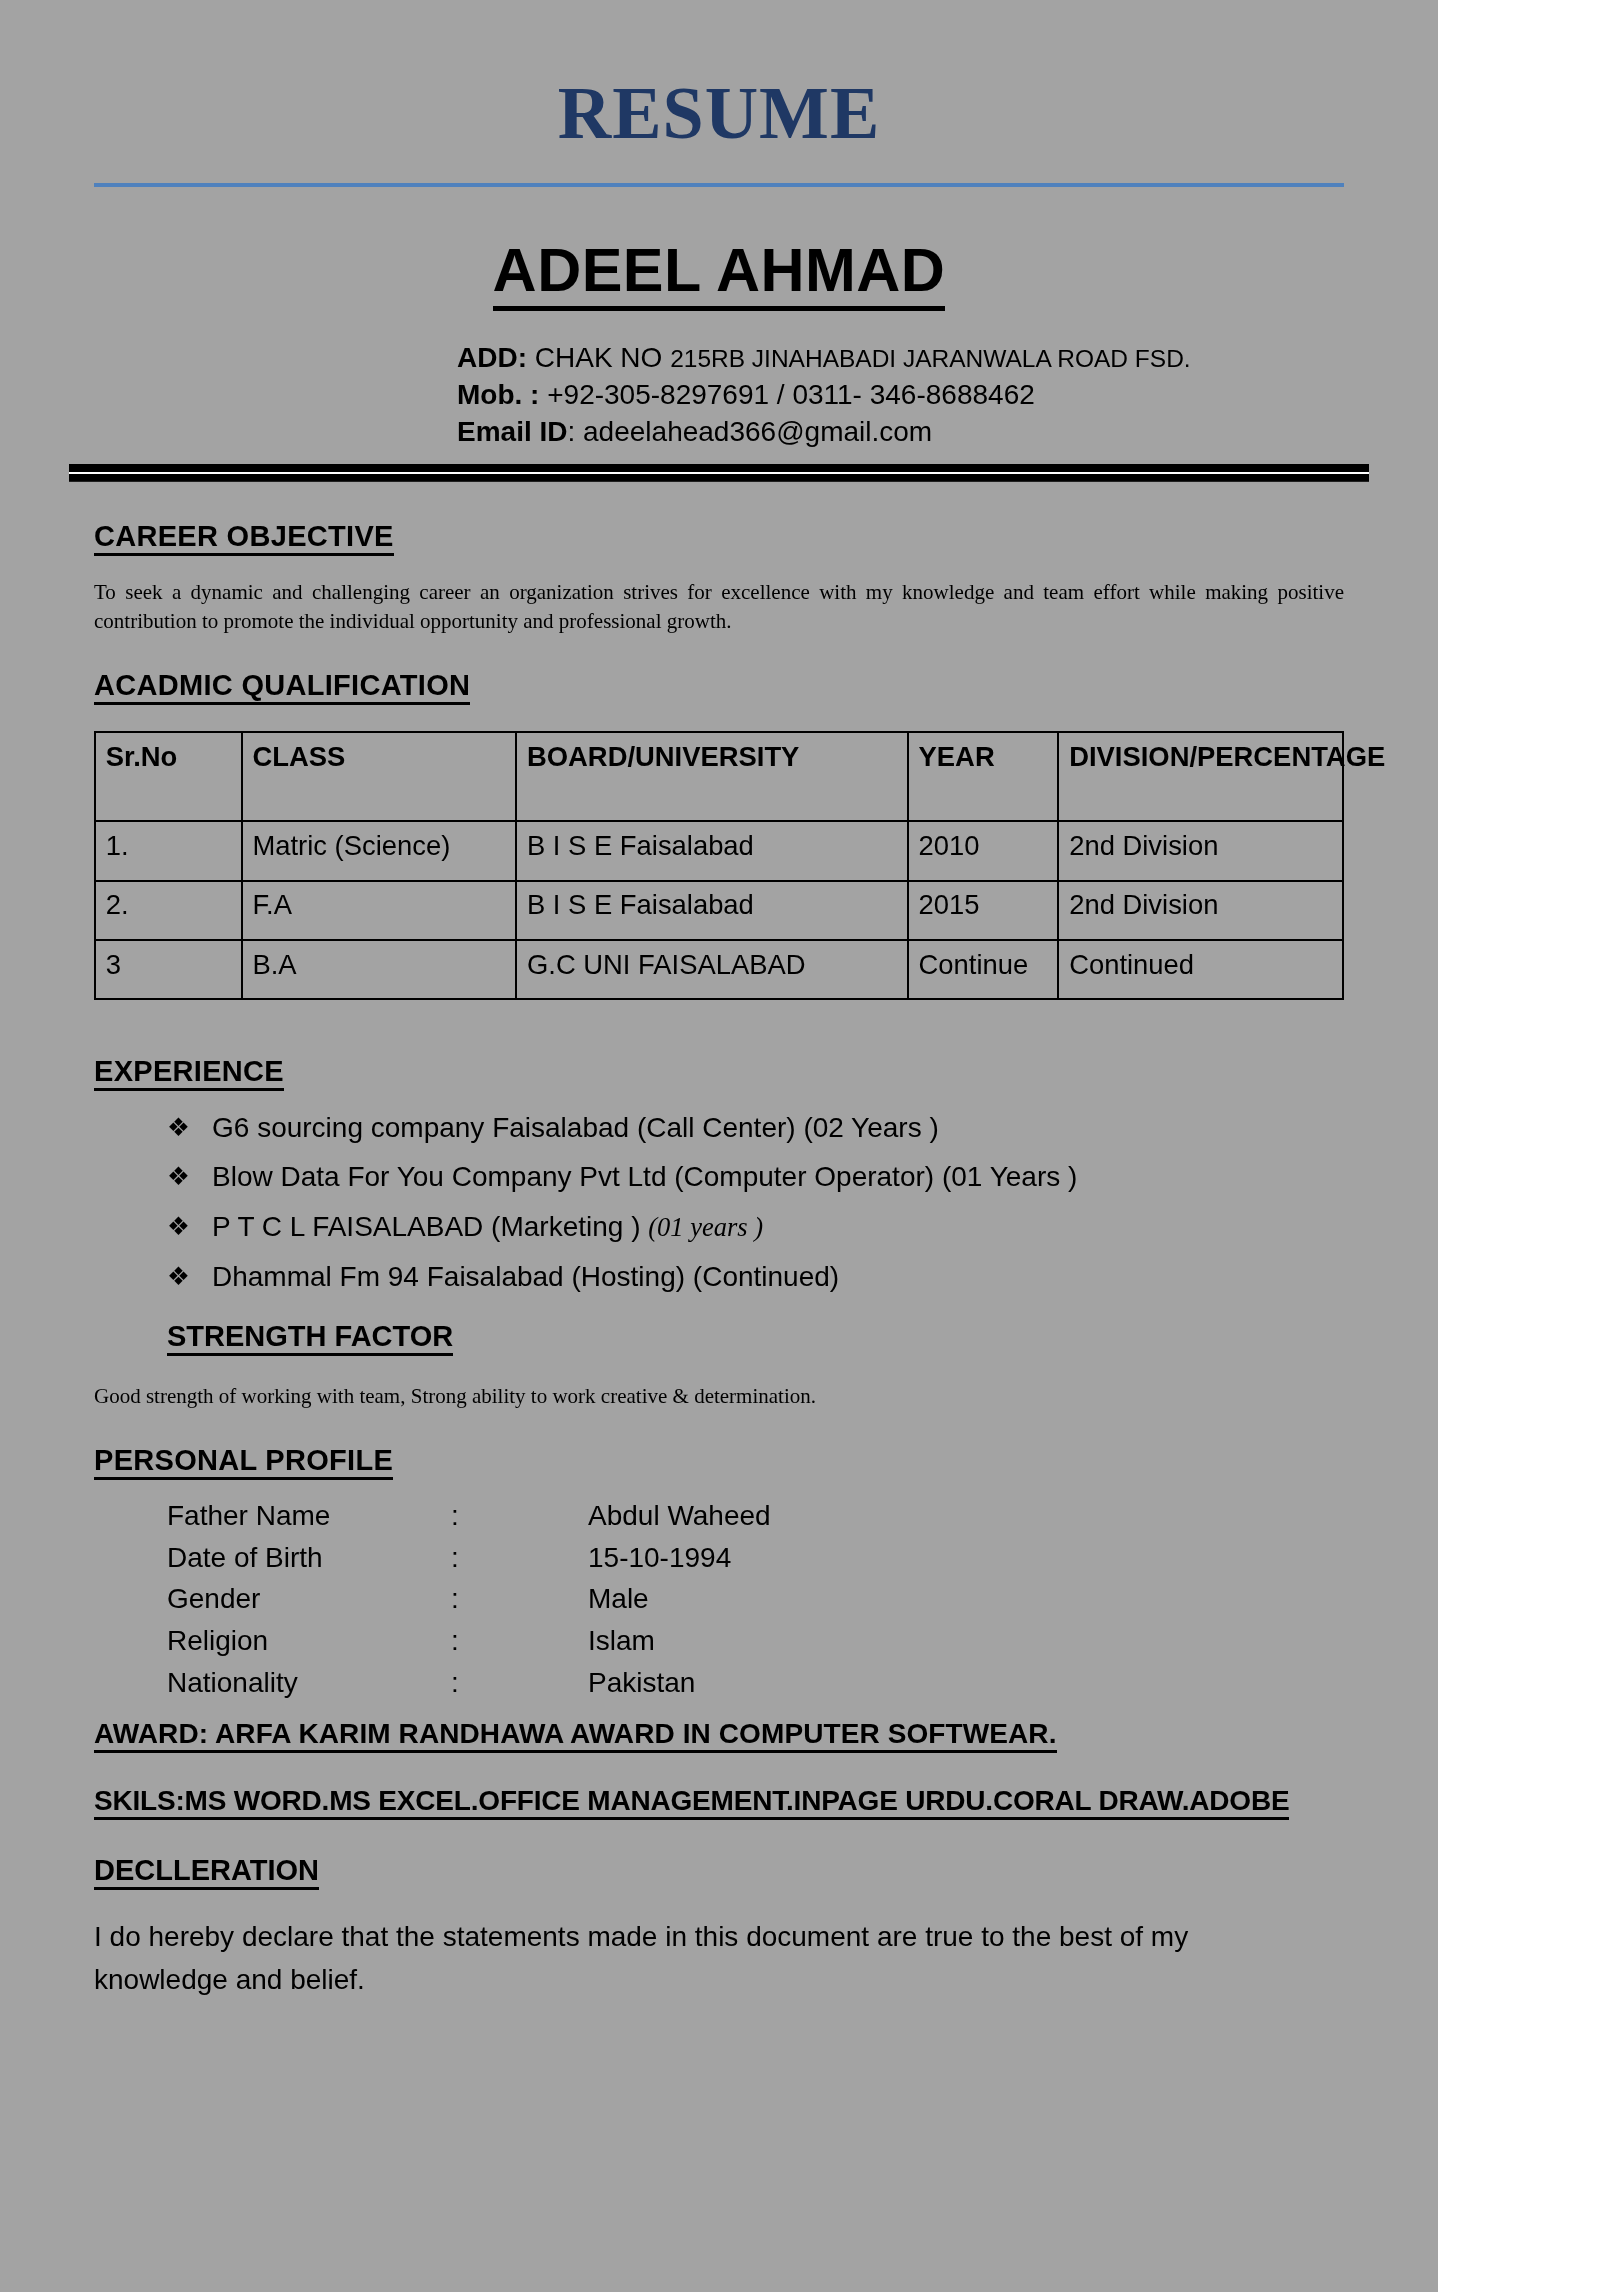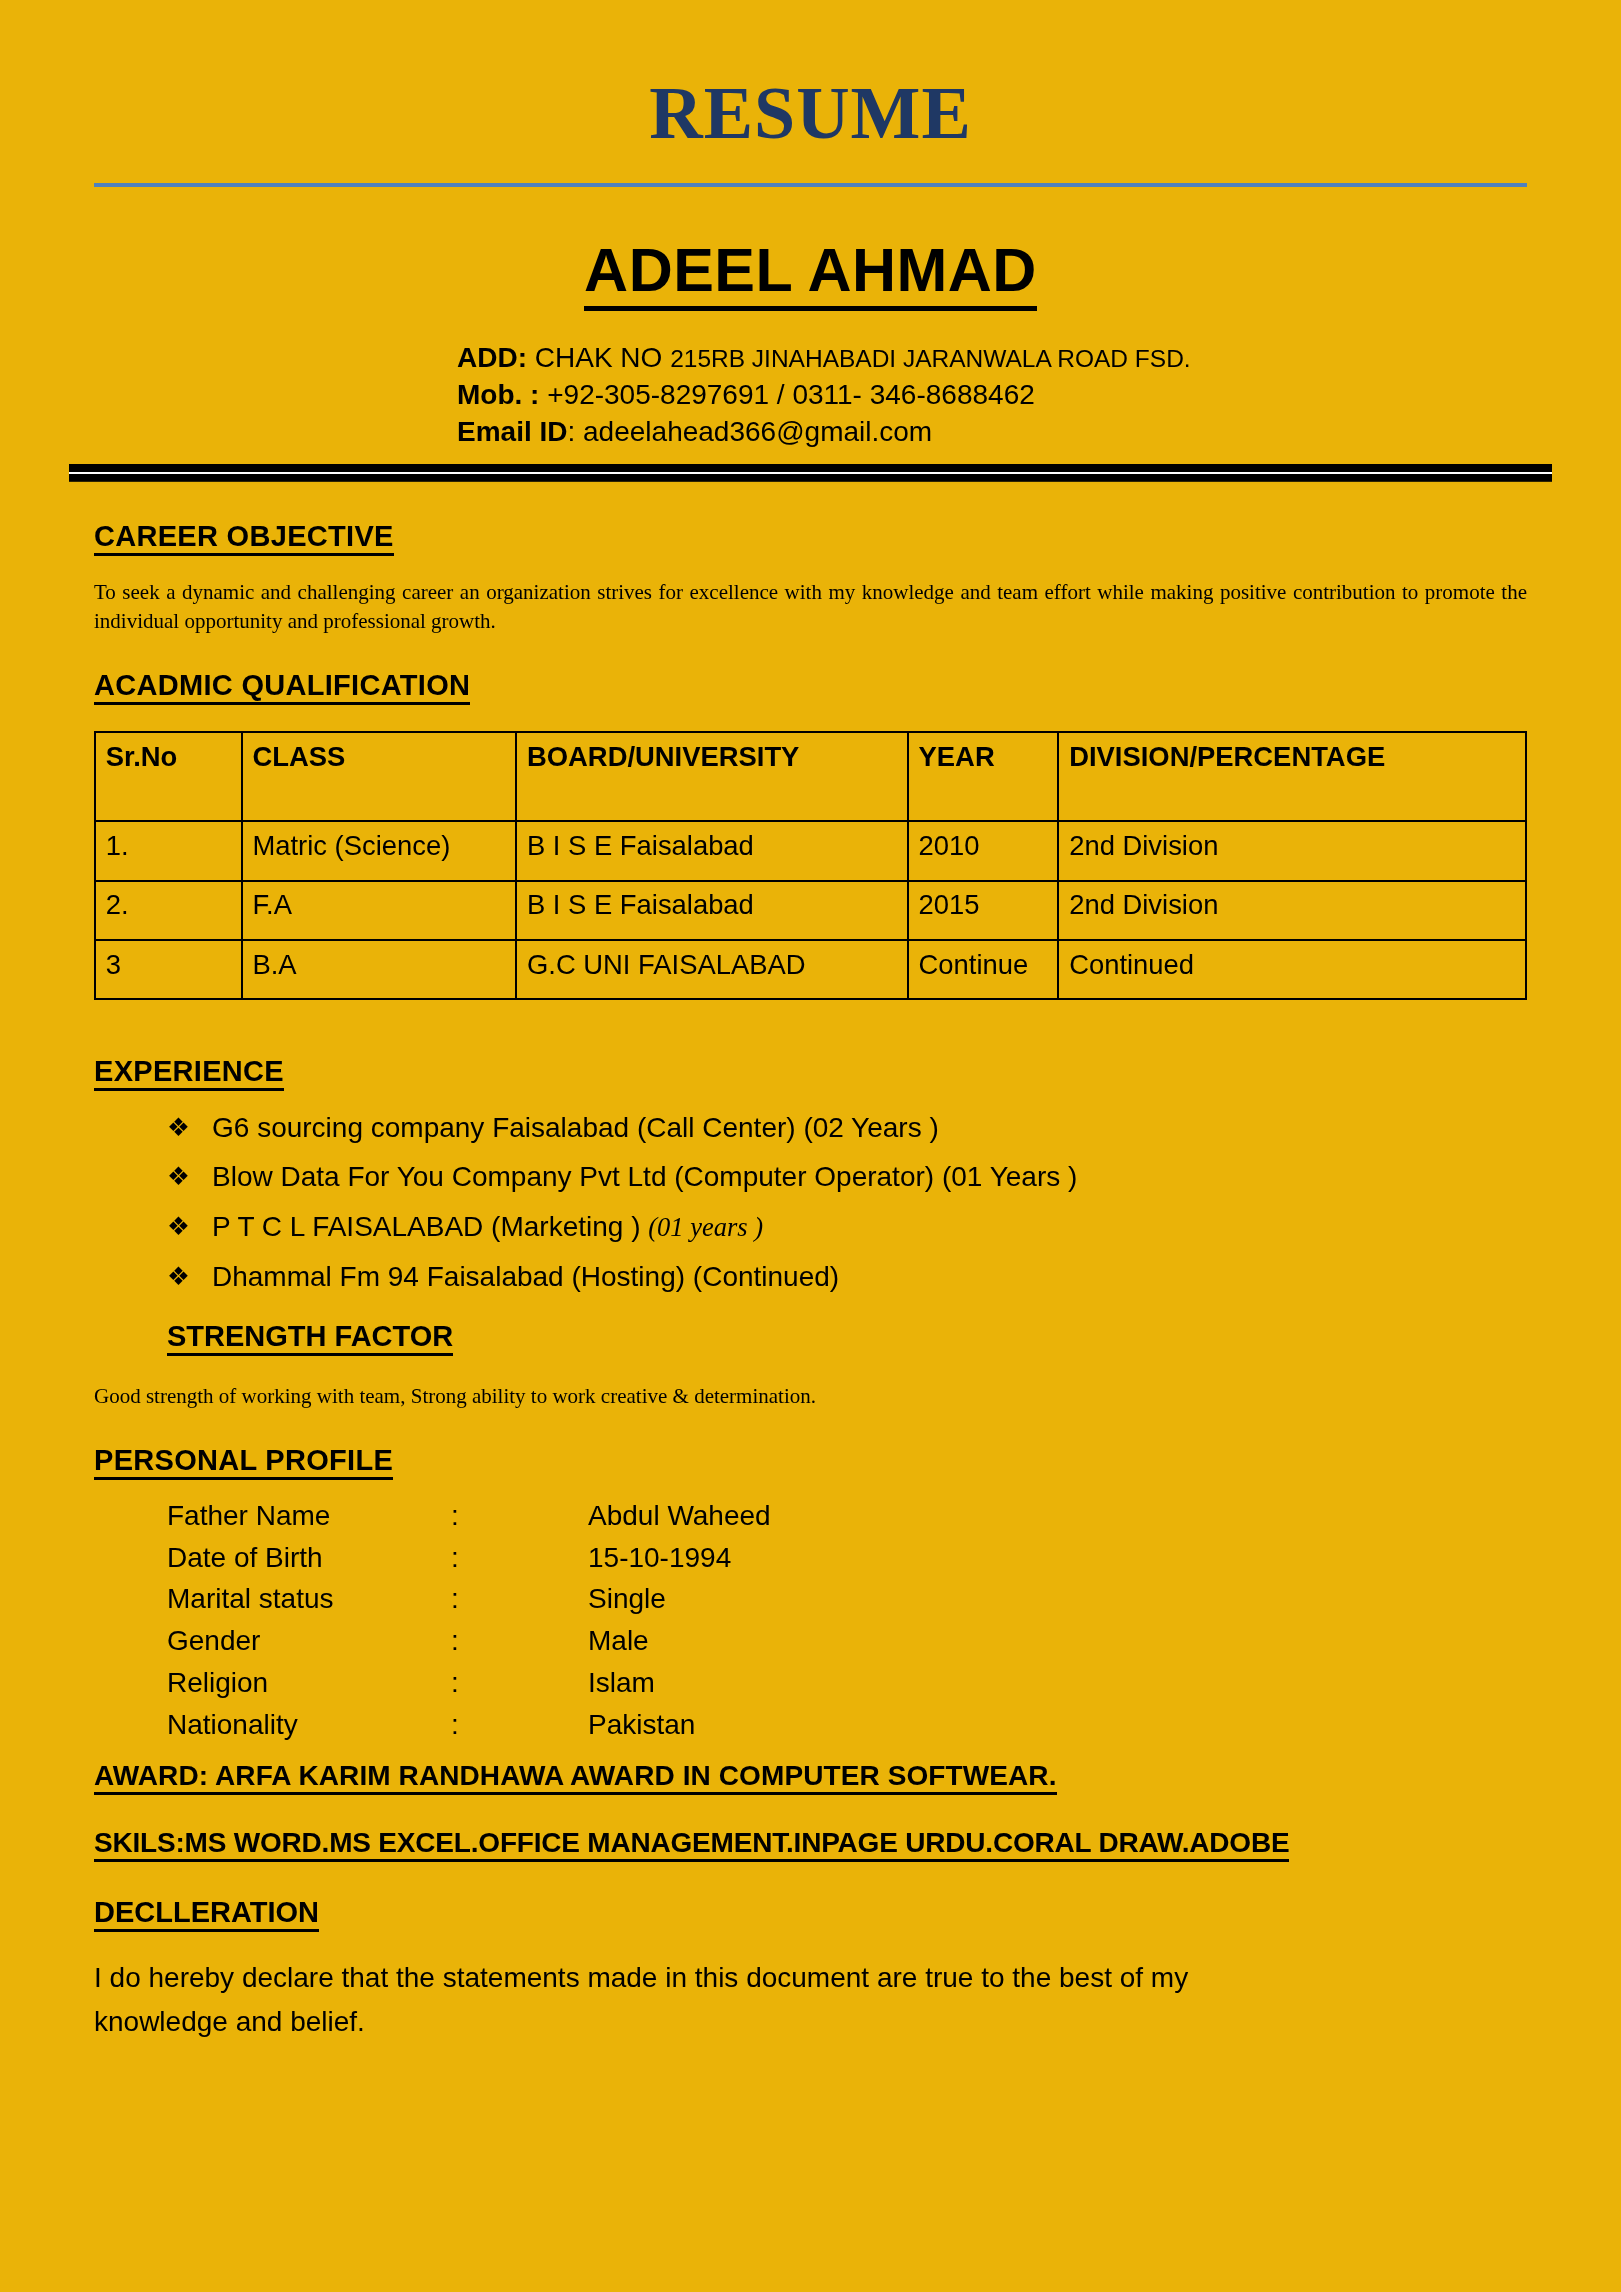--- a/index.html
+++ b/index.html
@@ -2,23 +2,23 @@
 <html><head>
 <meta charset="utf-8">
 <style>
   html, body {
     margin: 0;
     padding: 0;
     background: #ffffff;
   }
   .page {
     position: relative;
-    width: 1621px;
+    width: 1438px;
     height: 2293px;
-    background: #eab308;
+    background: #a3a3a3;
     font-family: "Liberation Sans", sans-serif;
     color: #000000;
     box-sizing: border-box;
     overflow: hidden;
   }
 
   
   .doc-title {
     text-align: center;
     font-family: "Liberation Serif", serif;
@@ -290,25 +290,20 @@
           <td class="pf-label">Father Name</td>
           <td class="pf-colon">:</td>
           <td>Abdul Waheed</td>
         </tr>
         <tr>
           <td class="pf-label">Date of Birth</td>
           <td class="pf-colon">:</td>
           <td>15-10-1994</td>
         </tr>
         <tr>
-          <td class="pf-label">Marital status</td>
-          <td class="pf-colon">:</td>
-          <td>Single</td>
-        </tr>
-        <tr>
           <td class="pf-label">Gender</td>
           <td class="pf-colon">:</td>
           <td>Male</td>
         </tr>
         <tr>
           <td class="pf-label">Religion</td>
           <td class="pf-colon">:</td>
           <td>Islam</td>
         </tr>
         <tr>

